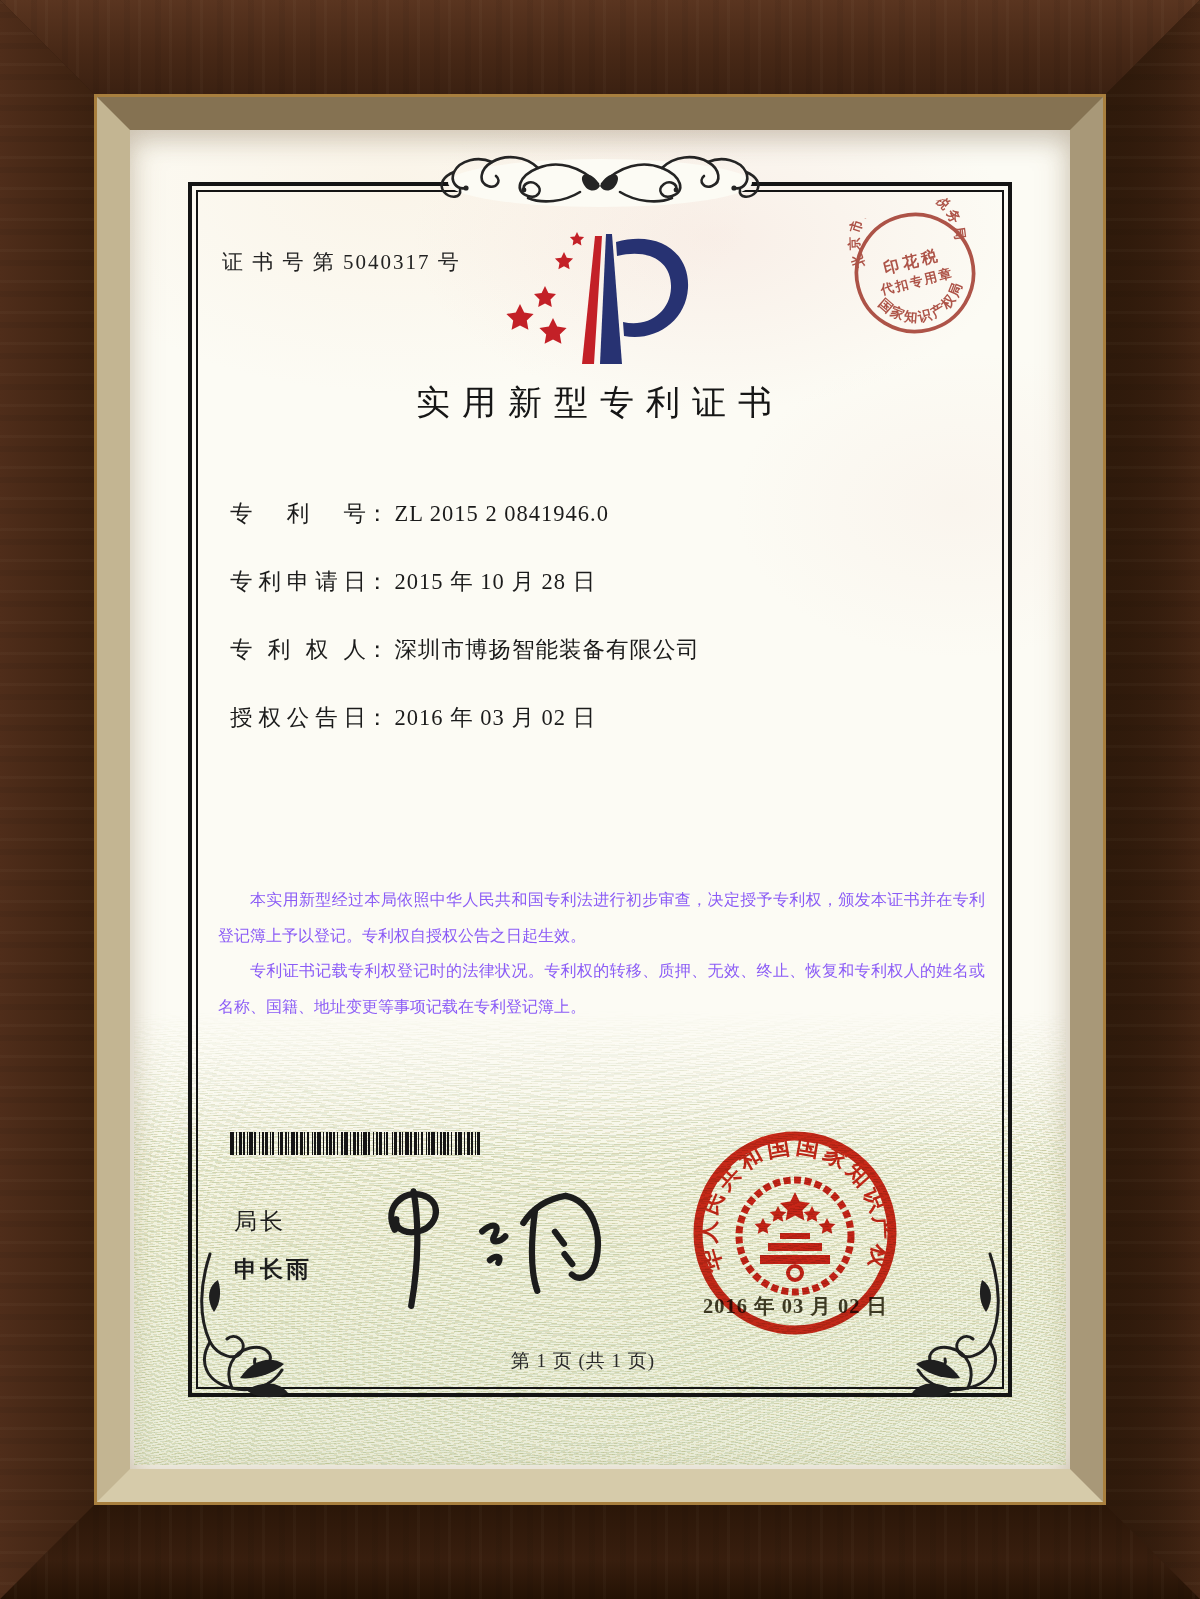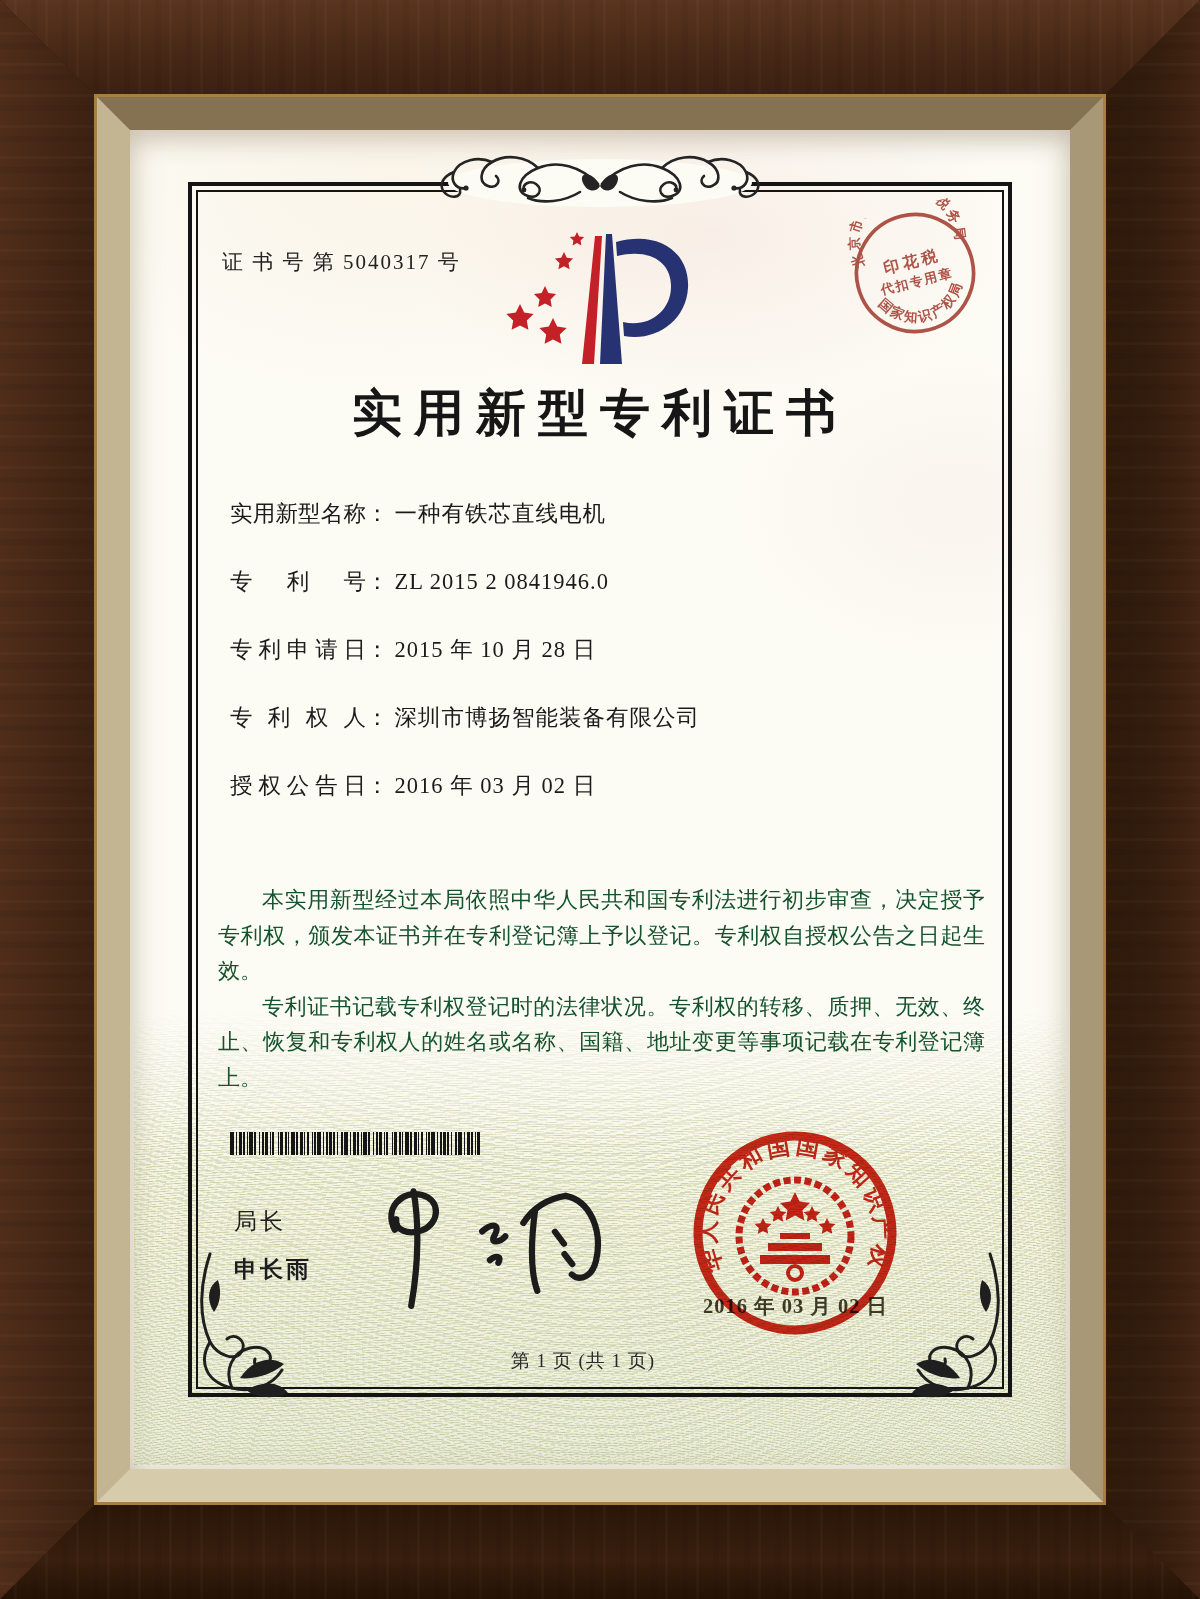--- a/index.html
+++ b/index.html
@@ -54,30 +54,30 @@
     border:4px solid #141414;}
   .cert-border-inner{position:absolute;inset:4px;border:2px solid #141414;}
 
   .orn{position:absolute;pointer-events:none;}
   svg text{font-family:"Liberation Serif","DejaVu Serif",serif;}
 
   
   .cert-number{position:absolute;left:92px;top:118px;font-size:21px;letter-spacing:2px;color:#222;}
   .logo{position:absolute;left:368px;top:96px;width:205px;height:145px;}
   .cert-title{position:absolute;left:0;right:0;top:250px;text-align:center;
-    font-size:50px;font-weight:bold;letter-spacing:12px;color:#161616;}
+    font-size:34px;font-weight:normal;letter-spacing:12px;color:#161616;}
 
   .fields{position:absolute;left:100px;top:368px;right:90px;}
   .fld{margin-bottom:37px;font-size:22.5px;color:#1b1b1b;line-height:31px;white-space:nowrap;}
   .fld-label{display:inline-block;width:136px;text-align:justify;text-align-last:justify;}
   .fld-colon{display:inline-block;}
   .fld-value{margin-left:6px;letter-spacing:1px;}
 
-  .body-text{position:absolute;left:88px;right:85px;top:752px;font-size:22px;
-    line-height:35.5px;color:#14532d;text-align:justify;}
+  .body-text{position:absolute;left:88px;right:85px;top:752px;font-size:16px;
+    line-height:35.5px;color:#8b5cf6;text-align:justify;}
   .body-text p{margin:0;text-indent:2em;}
 
   .barcode{position:absolute;left:100px;top:1002px;width:250px;height:23px;}
 
   .issuer-title{position:absolute;left:104px;top:1076px;font-size:23px;letter-spacing:3px;color:#1d1d1d;
     font-family:"Liberation Sans","DejaVu Sans",sans-serif;}
   .issuer-name{position:absolute;left:104px;top:1124px;font-size:23px;letter-spacing:3px;color:#1d1d1d;
     font-family:"Liberation Sans","DejaVu Sans",sans-serif;font-weight:bold;}
   .signature{position:absolute;left:230px;top:1038px;width:270px;height:140px;transform:rotate(-3deg);}
 
@@ -170,23 +170,20 @@
       </g>
       <g fill="#273272">
         <path d="M108,8 L114,8 124,138 102,138 Z"></path>
         <path d="M118,16 C160,4 192,26 190,62 C188,96 156,116 126,110 L125,96 C150,102 172,86 173,62 C174,36 152,22 119,30 Z"></path>
       </g>
     </svg>
 
     <div class="cert-title">实用新型专利证书</div>
 
     <div class="fields">
-      <div class="fld">
-        <span class="fld-label">实用新型名称</span><span class="fld-colon">：</span><span class="fld-value">一种有铁芯直线电机</span>
-      </div>
       <div class="fld">
         <span class="fld-label">专利号</span><span class="fld-colon">：</span><span class="fld-value">ZL 2015 2 0841946.0</span>
       </div>
       <div class="fld">
         <span class="fld-label">专利申请日</span><span class="fld-colon">：</span><span class="fld-value">2015 年 10 月 28 日</span>
       </div>
       <div class="fld">
         <span class="fld-label">专利权人</span><span class="fld-colon">：</span><span class="fld-value">深圳市博扬智能装备有限公司</span>
       </div>
       <div class="fld">

